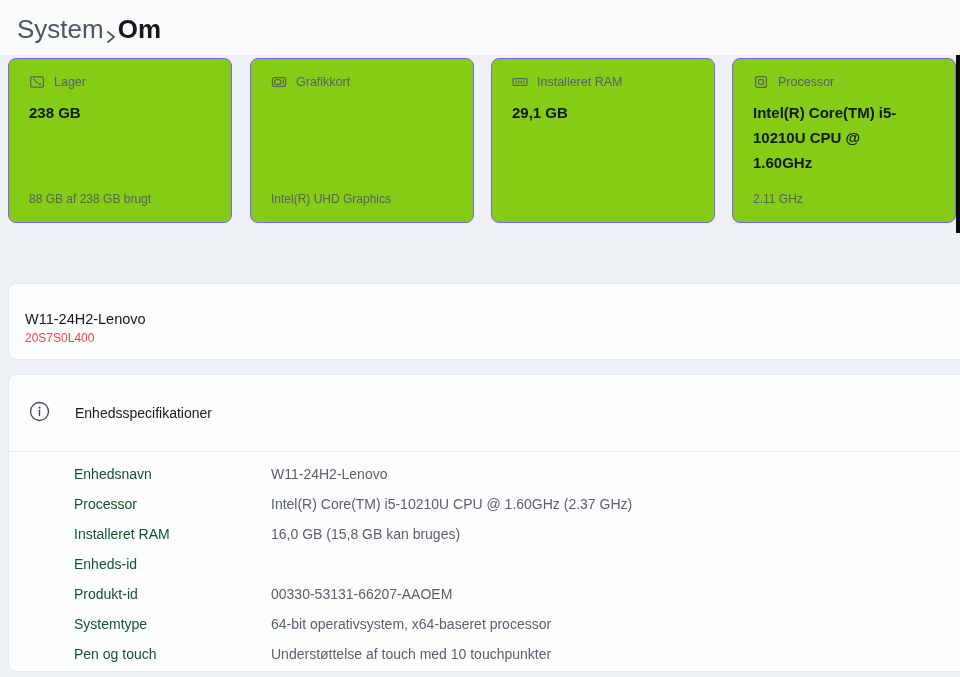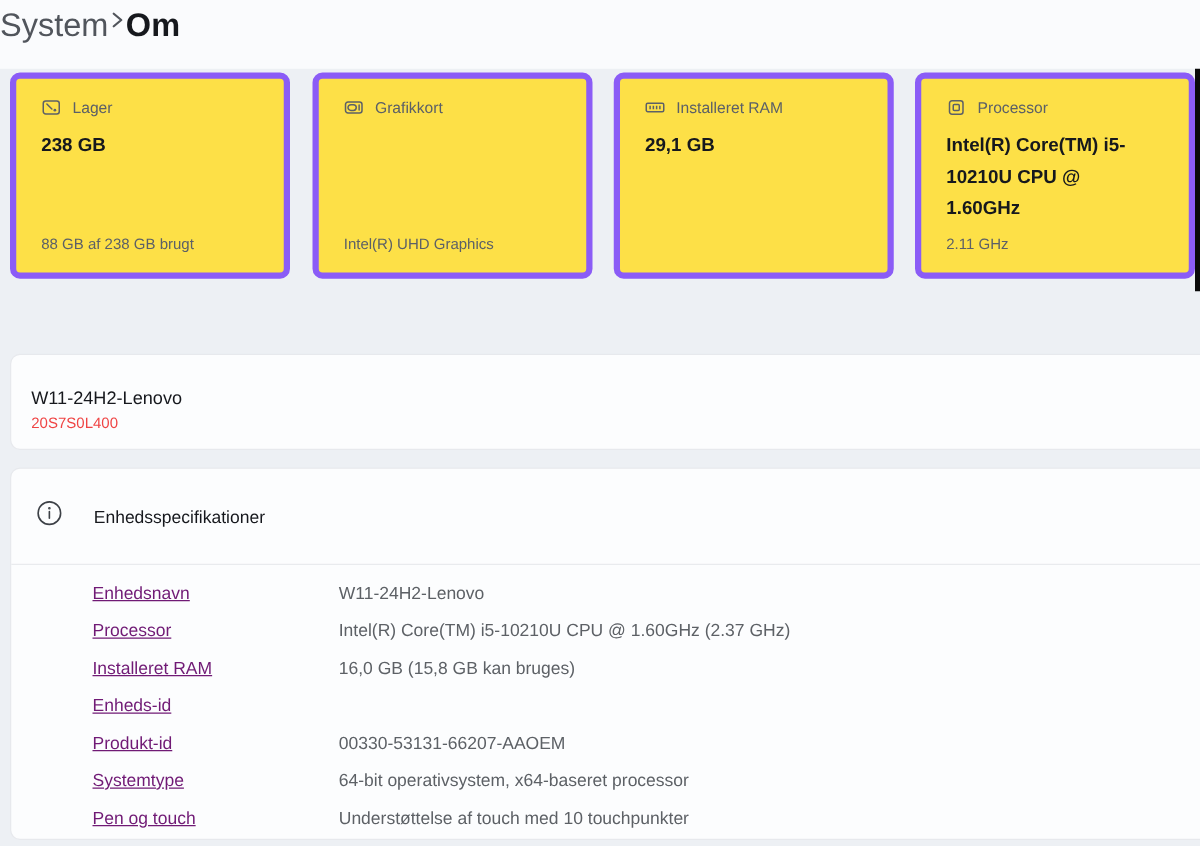--- a/index.html
+++ b/index.html
@@ -7,31 +7,31 @@
     position:relative; width:960px; height:677px; overflow:hidden;
     background:#edf0f4;
     font-family:"Liberation Sans", sans-serif;
     -webkit-font-smoothing:antialiased;
   }
   .header-band {
     position:absolute; top:0; left:0; right:0; height:55px;
     background:#fafbfd;
   }
   .breadcrumb {
-    position:absolute; left:0; top:5px; height:40px;
-    display:flex; align-items:flex-start; gap:2px;
+    position:absolute; left:17px; top:5px; height:40px;
+    display:flex; align-items:flex-end; gap:2px;
   }
   .crumb-parent { font-size:26px; color:#51555c; font-weight:400; cursor:pointer; }
   .crumb-sep { display:flex; align-items:center; margin-top:3px; }
   .crumb-current { font-size:26px; color:#16181d; font-weight:700; }
 
   
   .card {
     position:absolute; top:58px; width:224px; height:165px;
-    background:#fde047; border:5px solid #8b5cf6; border-radius:8px;
+    background:#84cc16; border:1px solid #8b5cf6; border-radius:8px;
     box-sizing:border-box;
   }
   .card-1 { left:8px; }
   .card-2 { left:250px; }
   .card-3 { left:491px; }
   .card-4 { left:732px; }
   .card-head {
     position:absolute; top:15px; left:20px;
     display:flex; align-items:center; gap:9px;
     color:#5c6067; font-size:12.5px;
@@ -68,21 +68,21 @@
   }
   .spec-head {
     position:absolute; top:0; left:0; right:0; height:76px;
     display:flex; align-items:center; padding-left:20px; box-sizing:border-box;
     cursor:pointer;
   }
   .spec-title { margin-left:25px; font-size:14px; color:#16181d; }
   .spec-divider { position:absolute; top:76px; left:0; right:0; height:1px; background:#e9ebee; }
   .spec-rows { position:absolute; top:84px; left:65px; right:10px; }
   .spec-row { display:flex; align-items:center; height:30px; font-size:14px; }
-  .spec-label { width:197px; flex:0 0 197px; color:#701a75;text-decoration:underline; }
+  .spec-label { width:197px; flex:0 0 197px; color:#14532d; }
   .spec-value { color:#5d6166; white-space:nowrap; }
 </style>
 </head>
 <body>
 
 <div class="stage">
 
   <div class="header-band"></div>
 
   <div class="breadcrumb">

